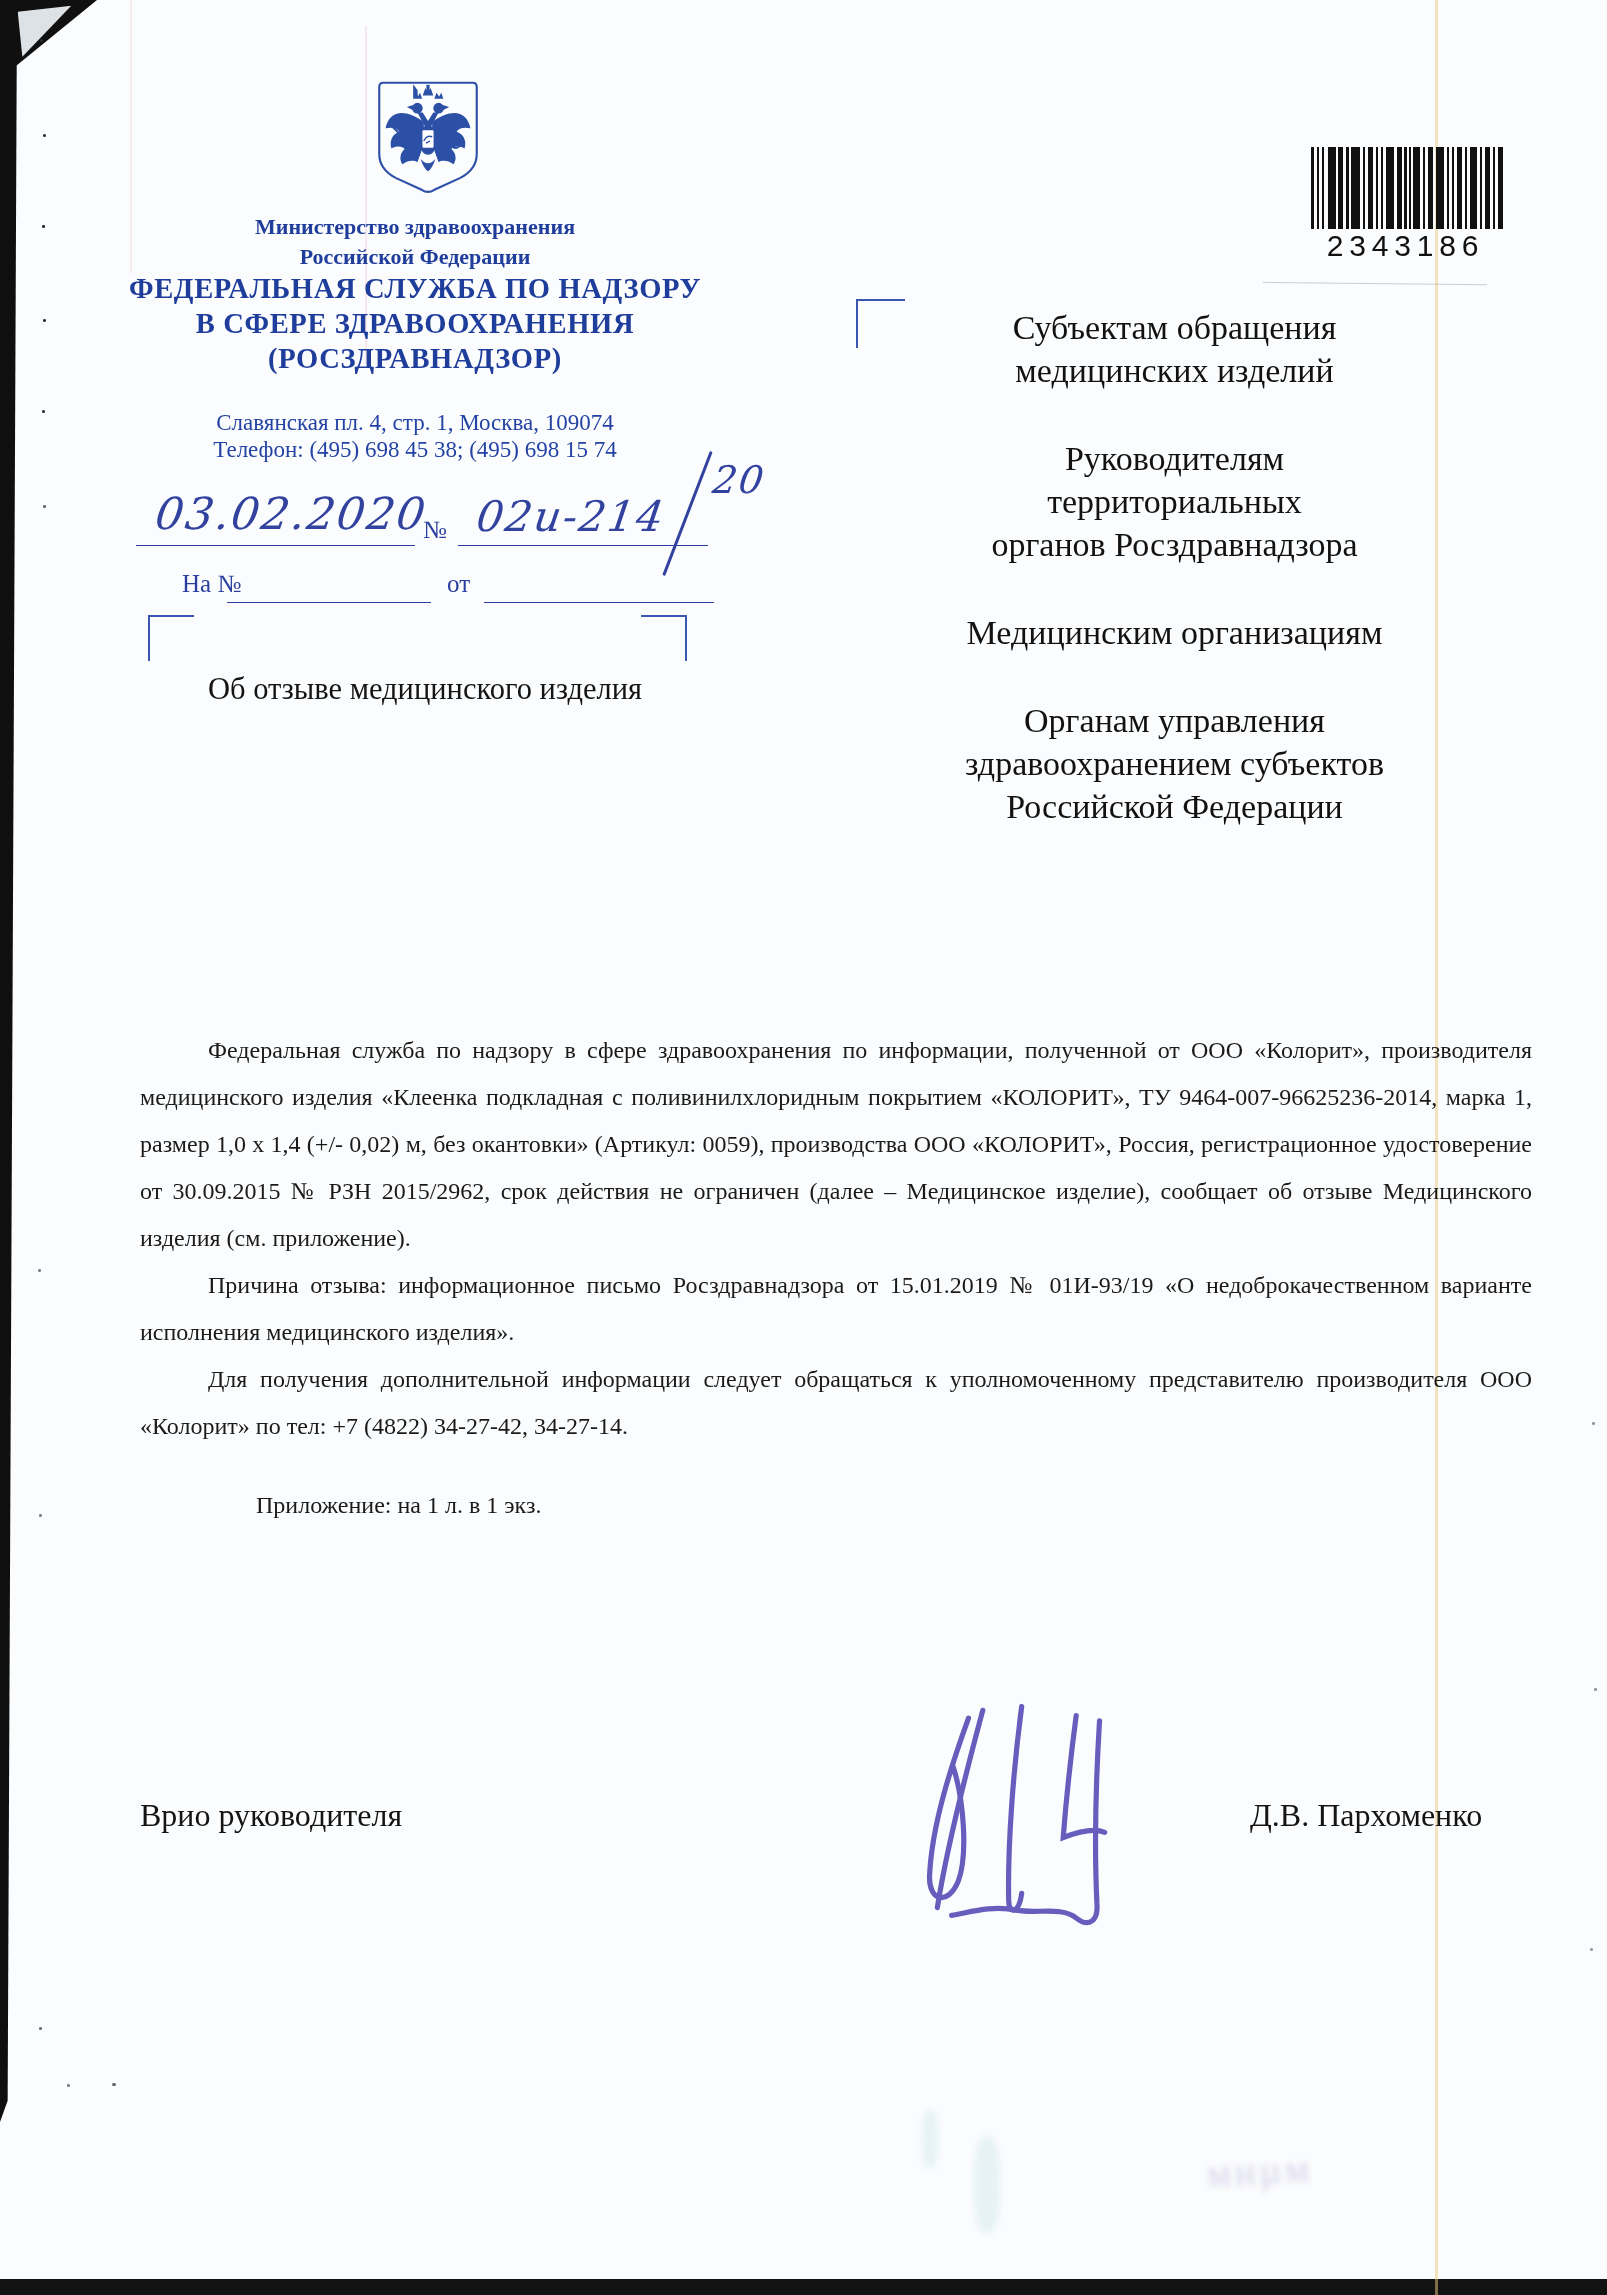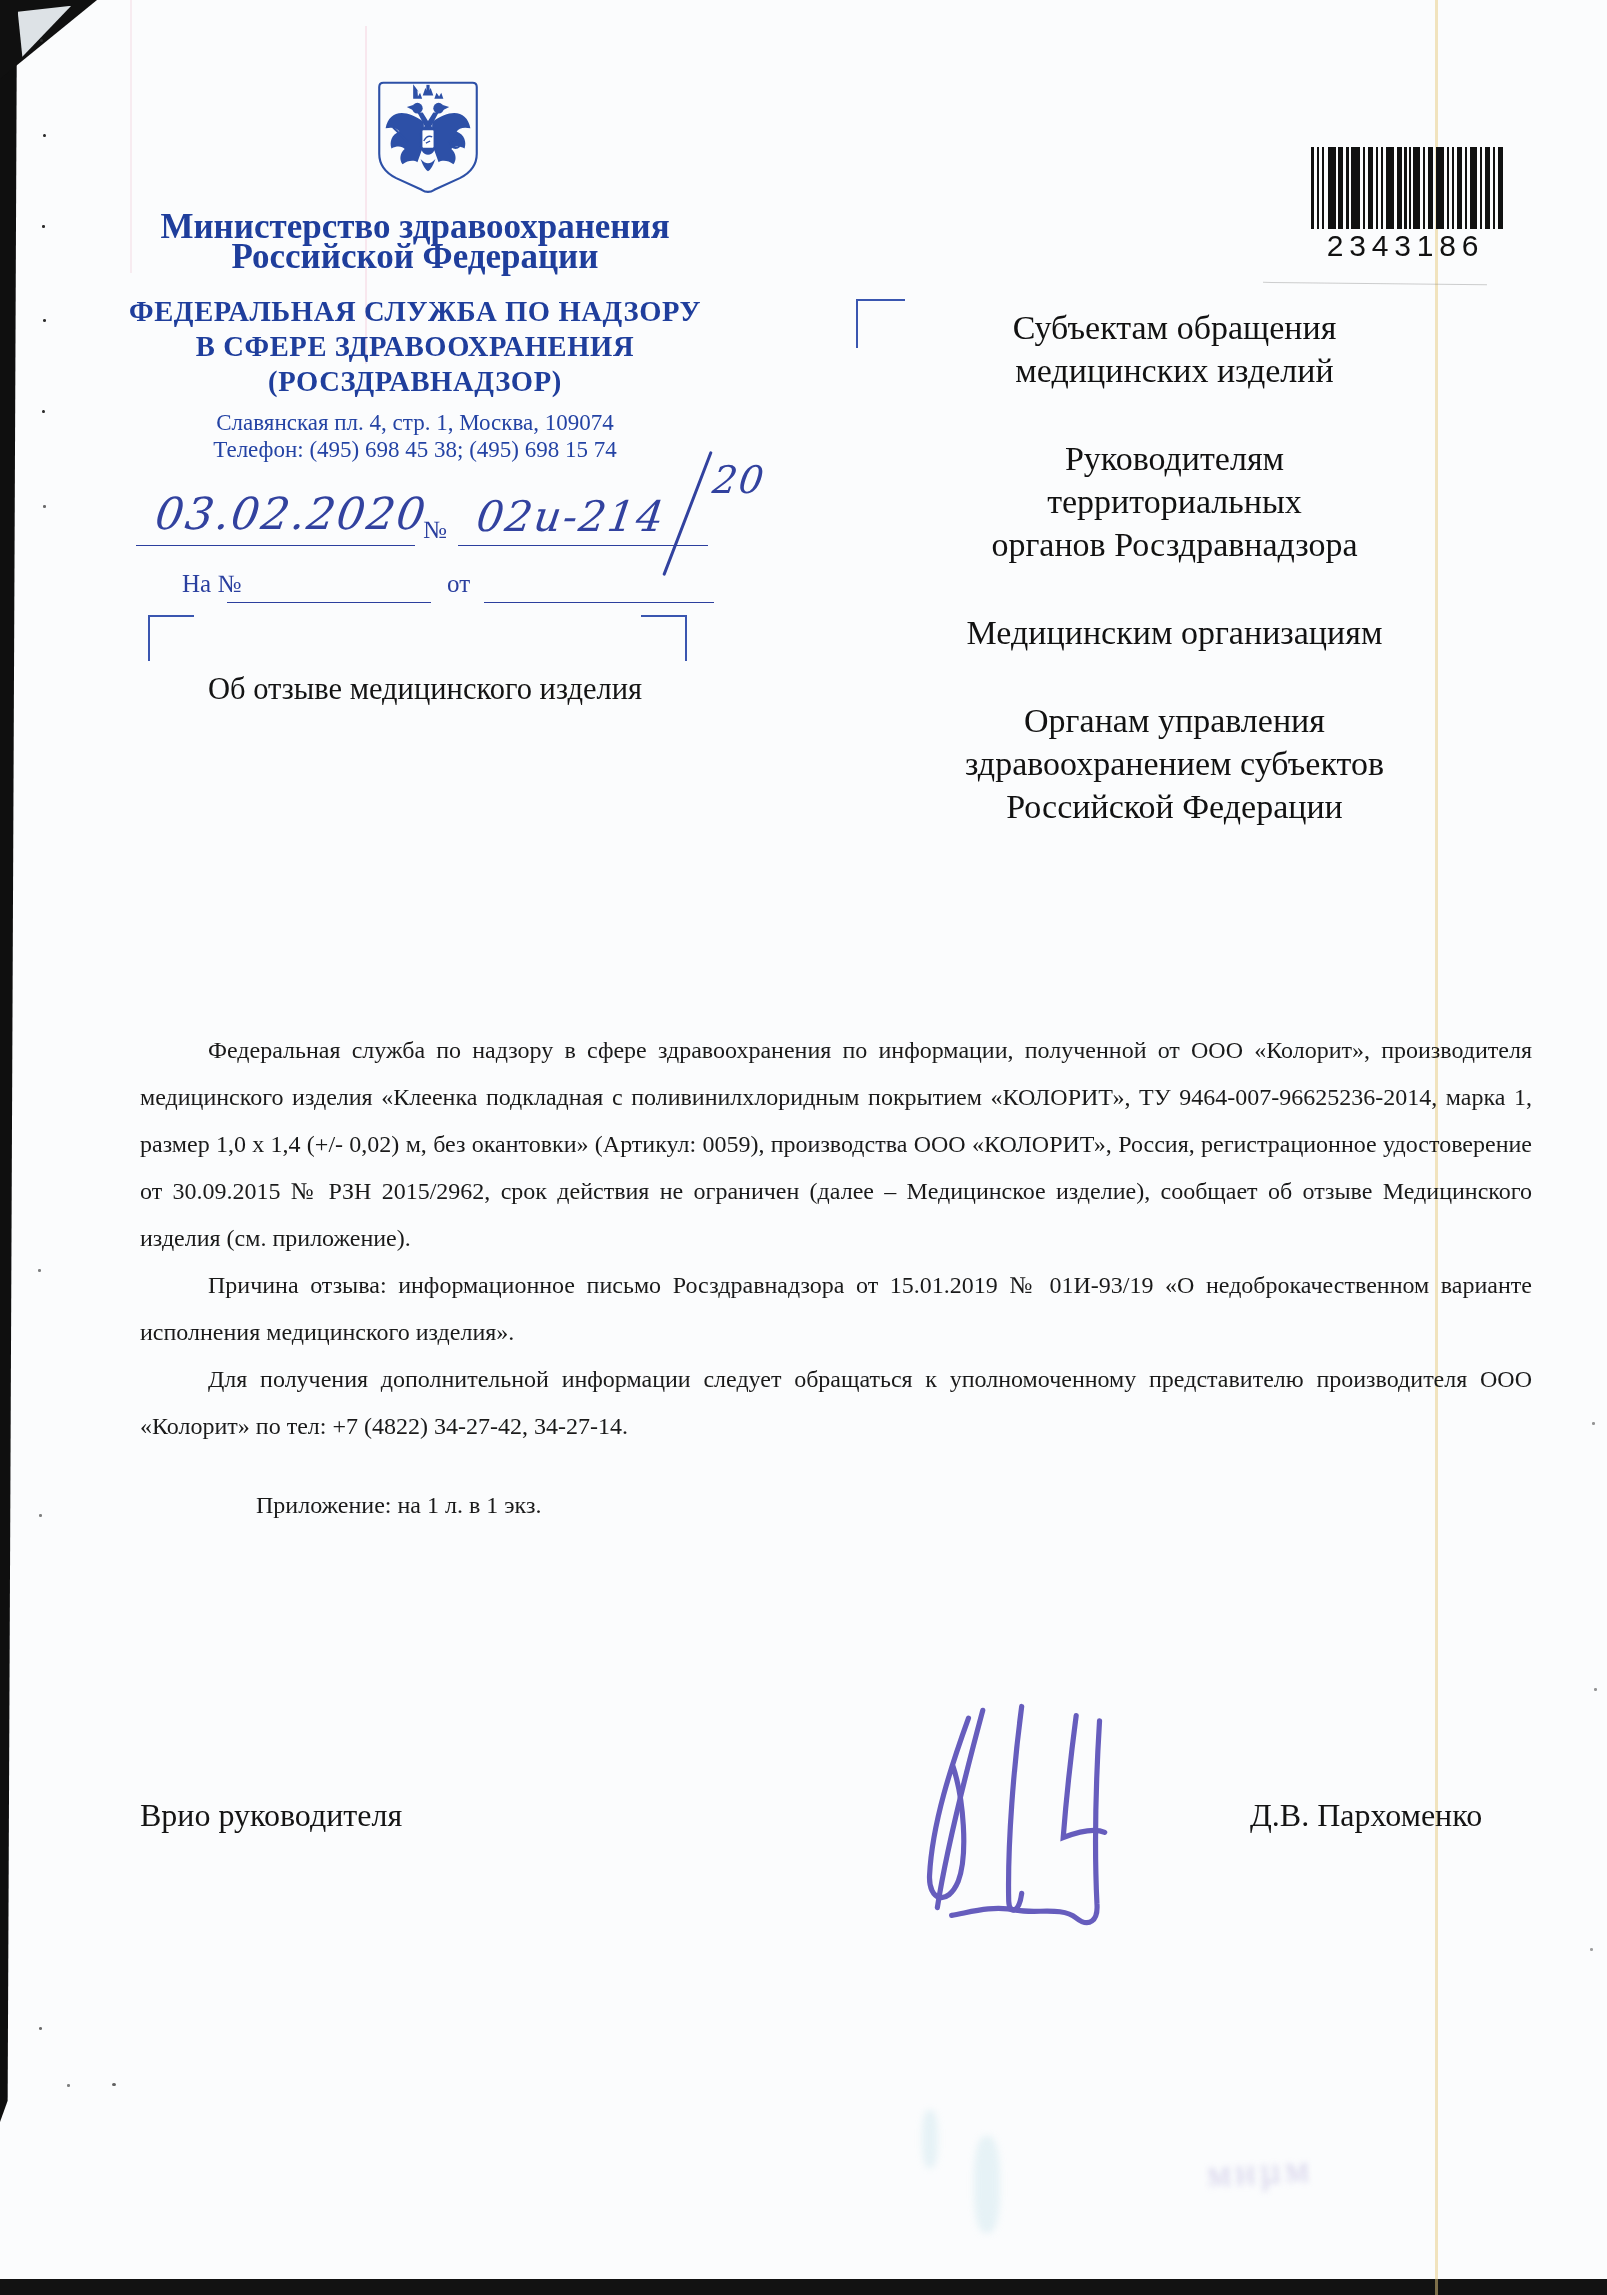--- a/index.html
+++ b/index.html
@@ -17,22 +17,22 @@
   .corner-black{left:0;top:0;width:97px;height:79px;background:#101010;
                 clip-path:polygon(0 0,100% 0,0 100%);}
   .corner-fold{left:17px;top:5.2px;width:62px;height:56px;background:#dde2e6;
                clip-path:polygon(0 14%,86% 0,10% 94%);transform:rotate(2deg);}
   .edge-bottom{left:0;bottom:0;width:100%;height:15.6px;background:#121212;}
   .vline{top:0;height:2295px;}
   .speck{position:absolute;border-radius:50%;background:#2c2c2c;}
   
   .blue-b{color:#1f3e9c;font-weight:bold;text-align:center;}
   .blue-n{color:#2443a4;text-align:center;}
-  .ministry{left:123px;top:212px;width:584px;font-size:35px;line-height:30px;}
-  .service{left:123px;top:271px;width:584px;font-size:28.6px;line-height:35px;letter-spacing:0.6px;margin-top:23px;}
+  .ministry{left:123px;top:212px;width:584px;font-size:22px;line-height:30px;}
+  .service{left:123px;top:271px;width:584px;font-size:28.6px;line-height:35px;letter-spacing:0.6px;}
   .address{left:123px;top:409px;width:584px;font-size:23px;line-height:27px;}
   .hand{color:#32429f;font-style:italic;font-family:"DejaVu Serif",serif;
         transform:skewX(-8deg);letter-spacing:1.9px;white-space:nowrap;}
   .rule{height:0;border-bottom:1.9px solid #2c3f9e;}
   .formlabel{color:#2a3f9f;font-size:25px;white-space:nowrap;}
   .corner{width:44px;height:44px;}
   .corner.tl{border-left:2.6px solid #3a56b0;border-top:2.6px solid #3a56b0;}
   .corner.tr{border-right:2.6px solid #3a56b0;border-top:2.6px solid #3a56b0;}
   .subject{left:208px;top:652px;width:493px;font-size:30.5px;color:#141414;margin-top:20px;}
   

